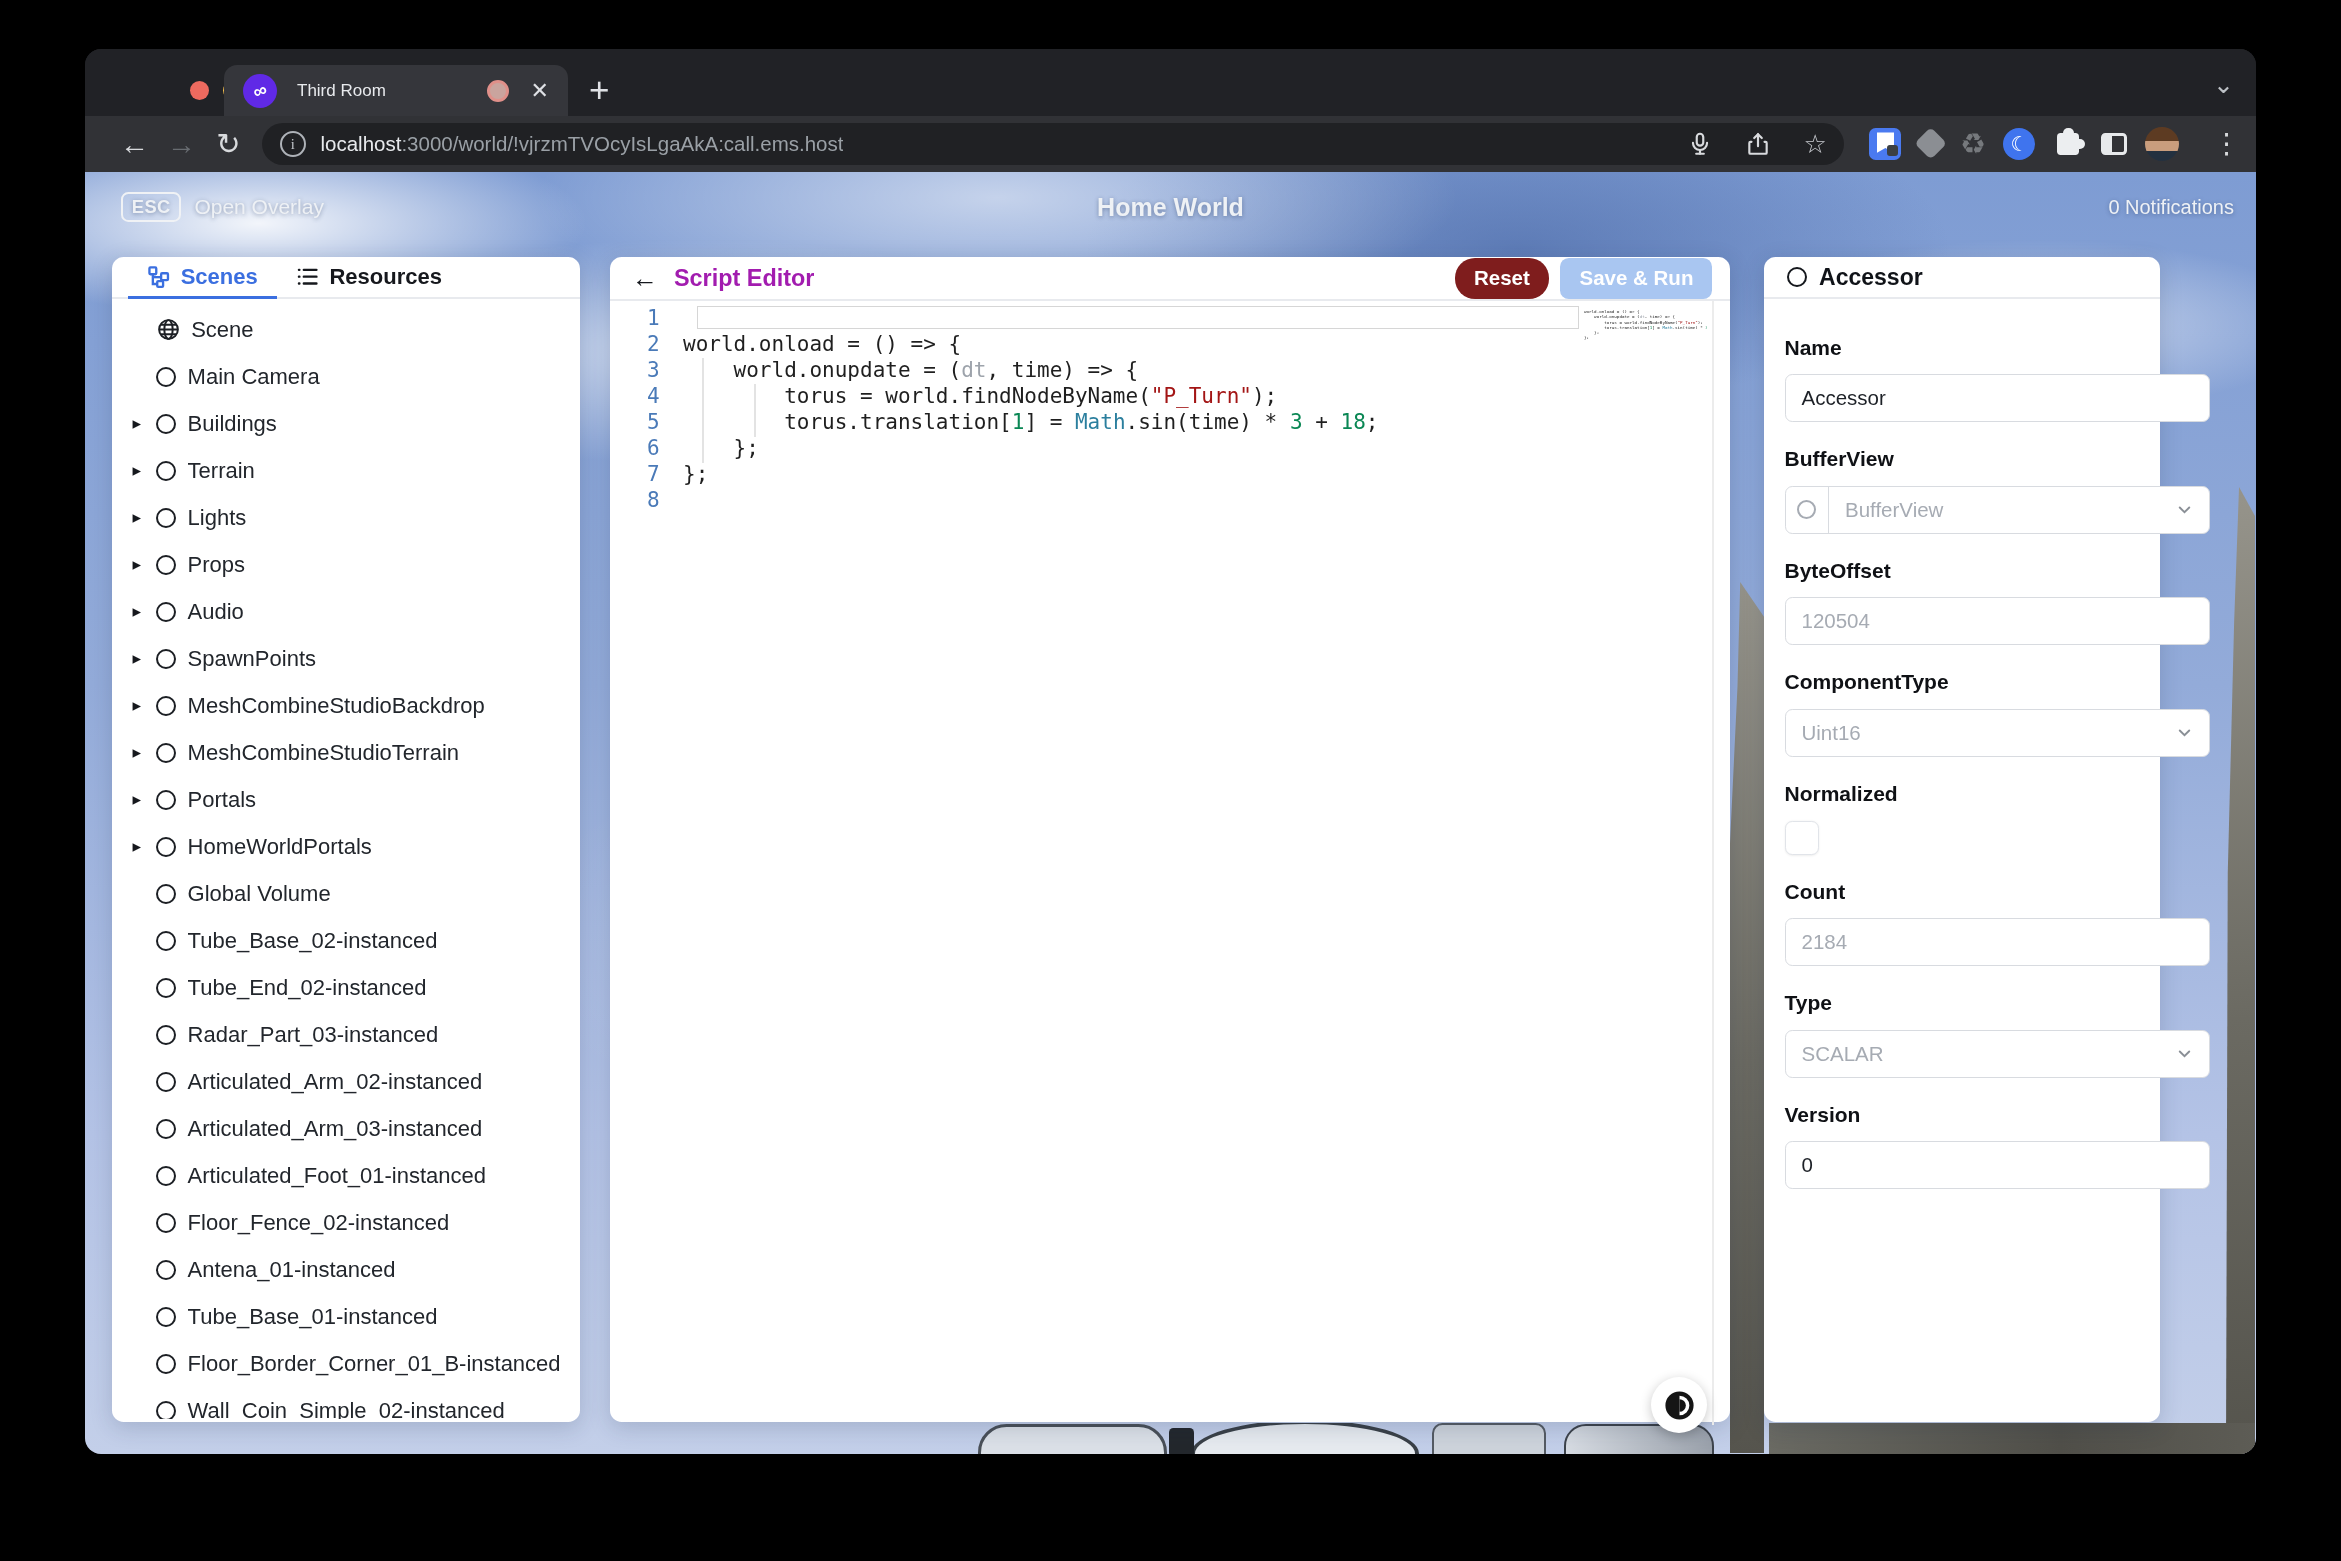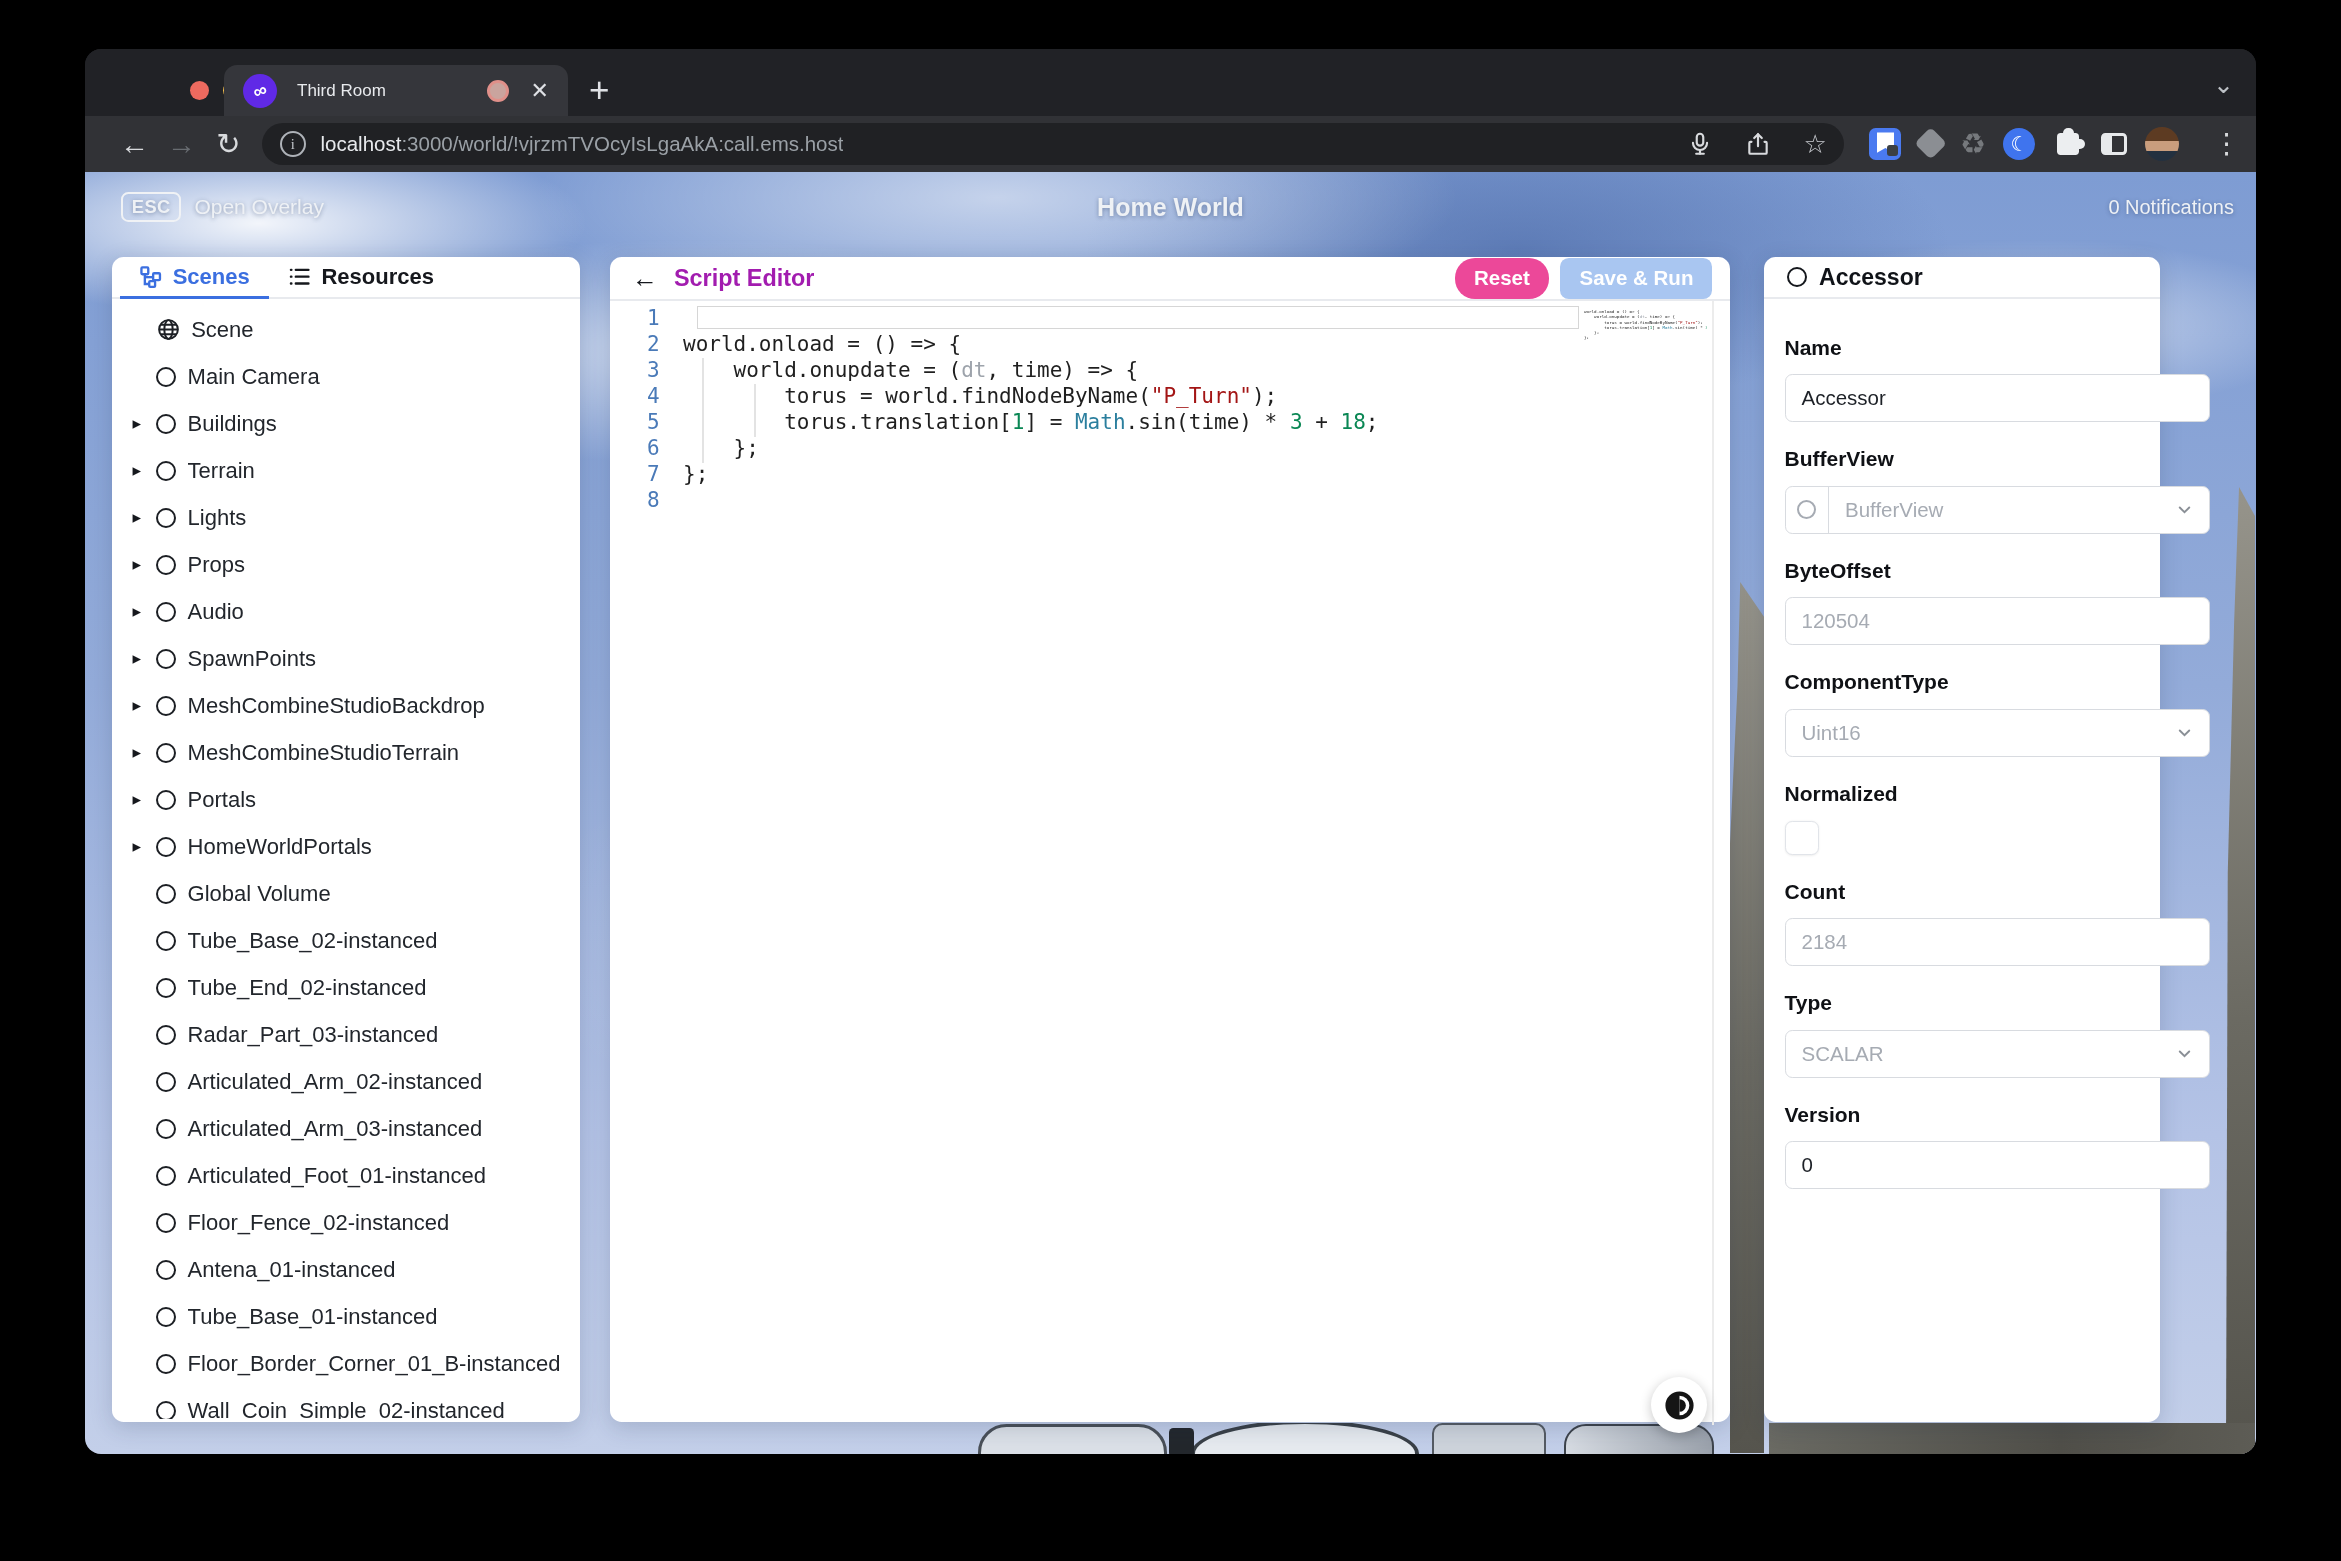--- a/index.html
+++ b/index.html
@@ -93,41 +93,41 @@
 
   
   .panel{position:absolute;top:85px;height:1165px;background:#fff;border-radius:11.7px;
     box-shadow:0 5.9px 22px rgba(30,45,80,.18);box-sizing:border-box;}
   .lpanel{left:27px;width:468px;}
   .epanel{left:525px;width:1120px;}
   .ipanel{left:1679px;width:396px;}
 
   
   .ltabs{position:relative;height:40px;border-bottom:2.2px solid #e8eaee;display:flex;align-items:center;
-    padding-left:8px;}
+    padding-left:16px;}
   .ltab{position:relative;height:100%;display:flex;align-items:center;gap:10.3px;padding:0 19px;
     font-size:22px;font-weight:700;color:#16181d;}
   .ltab.active{color:#3b6fe0;}
   .ltab.active::after{content:"";position:absolute;left:0;right:0;bottom:-2.2px;height:3.7px;background:#3b6fe0;}
   .tree{padding-top:7.3px;overflow:hidden;height:1113px;}
   .trow{display:flex;align-items:center;height:47px;padding-left:20.5px;font-size:22px;color:#22262c;}
   .caret{width:23.4px;font-size:17px;color:#16181d;text-align:left;flex:0 0 auto;}
   .circle-ic{width:20px;height:20px;border:2.6px solid #1c1f24;border-radius:50%;box-sizing:border-box;
     flex:0 0 auto;margin-right:11.7px;}
   .globe-ic{width:25px;height:25px;flex:0 0 auto;margin-right:10.3px;}
   .tlabel{white-space:nowrap;}
 
   
   .ehead{height:42px;border-bottom:2.2px solid #e8eaee;display:flex;align-items:center;padding:0 17.6px 0 22px;}
   .backarrow{font-size:26px;color:#15181d;margin-right:16px;line-height:1;}
   .etitle{font-size:23.4px;font-weight:700;color:#a21caf;}
   .ebtns{margin-left:auto;display:flex;gap:11.7px;}
   .btn{height:41px;border-radius:8.8px;display:flex;align-items:center;padding:0 19px;
     font-size:20.5px;font-weight:700;color:#fff;}
-  .btn.reset{background:#ec4899;border-radius:20px;}
+  .btn.reset{background:#7f1d1d;border-radius:20px;}
   .btn.save{background:#a9c6f1;}
   .ebody{position:relative;height:1120px;font-family:"DejaVu Sans Mono",monospace;font-size:21px;
     padding-top:4.4px;}
   .cline{position:relative;display:flex;line-height:26px;height:26px;}
   .ln{width:73px;text-align:right;padding-right:23.4px;color:#4a7ab8;flex:0 0 auto;box-sizing:border-box;}
   .ct{white-space:pre;color:#1f1f1f;}
   .tk-d{color:#1f1f1f;}.tk-dim{color:#9da3ab;}.tk-s{color:#a31515;}.tk-c{color:#2b7f9e;}.tk-n{color:#0a8754;}
   .l1box{position:absolute;left:87px;top:0.7px;width:882px;height:23.4px;border:1.5px solid #d6d6d6;box-sizing:border-box;}
   .iguide{position:absolute;width:1.5px;background:#e3e3e3;}
   .g1{left:92px;top:57px;height:105px;}

